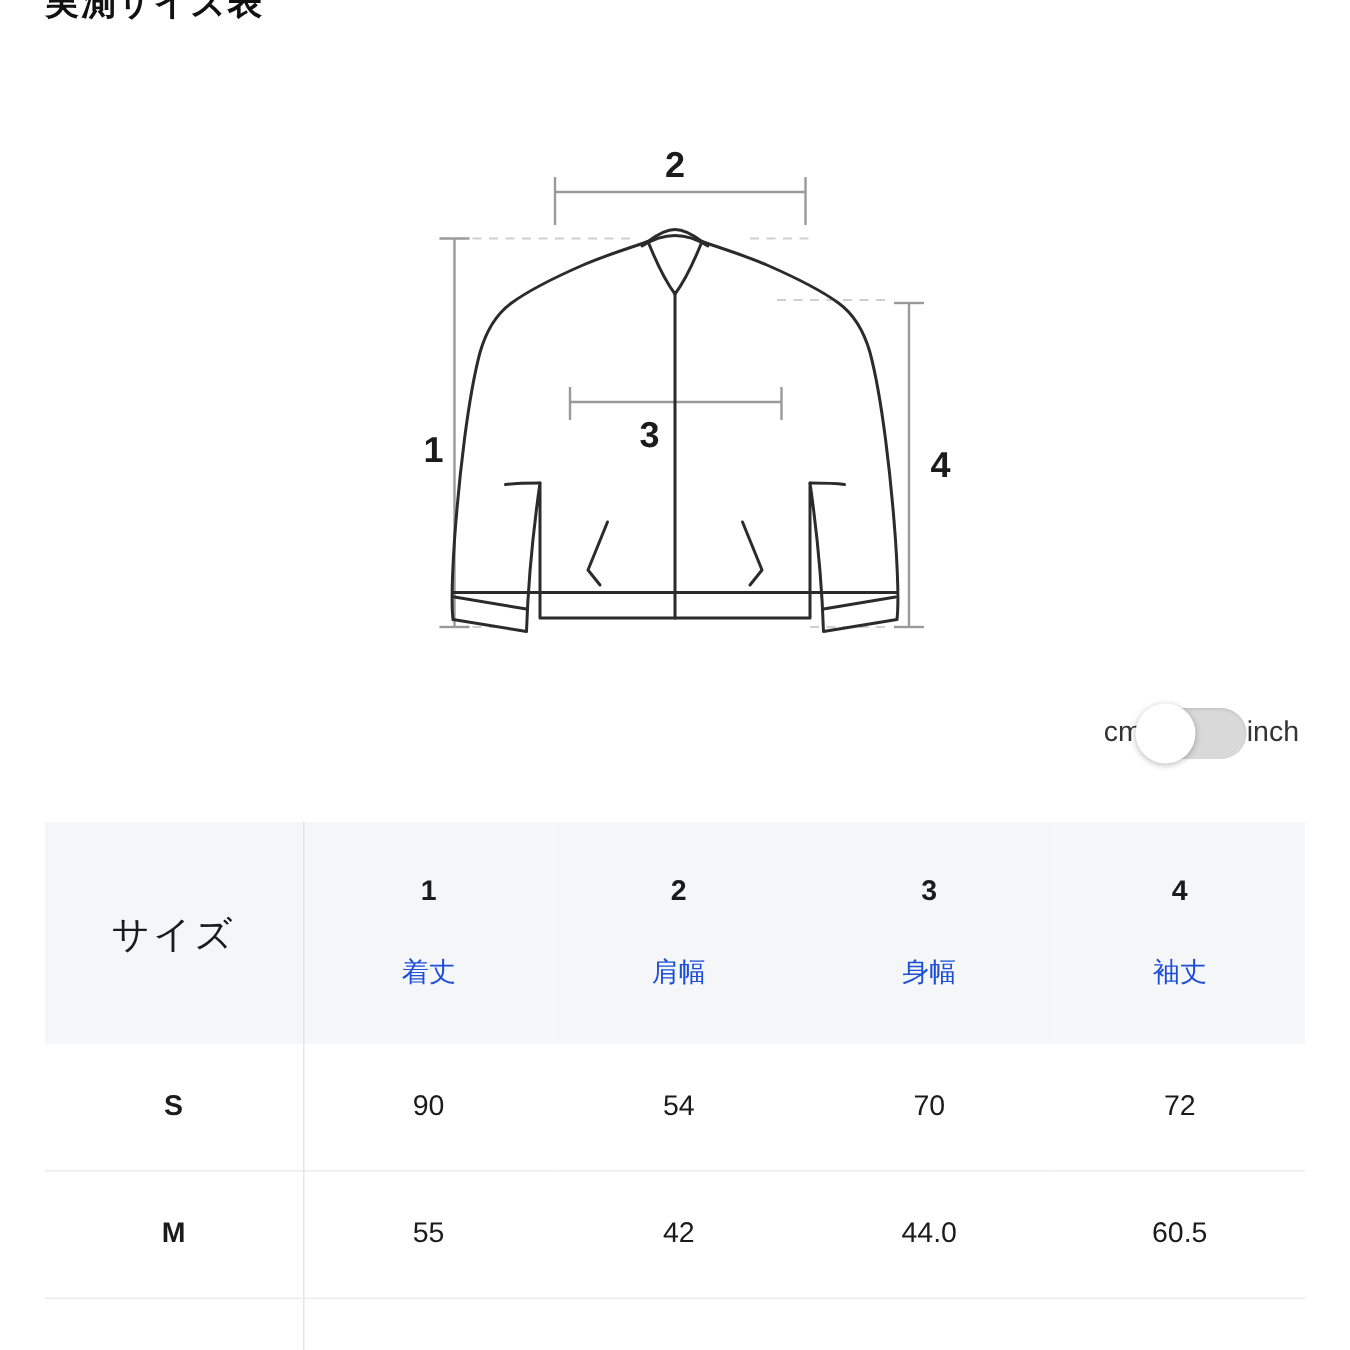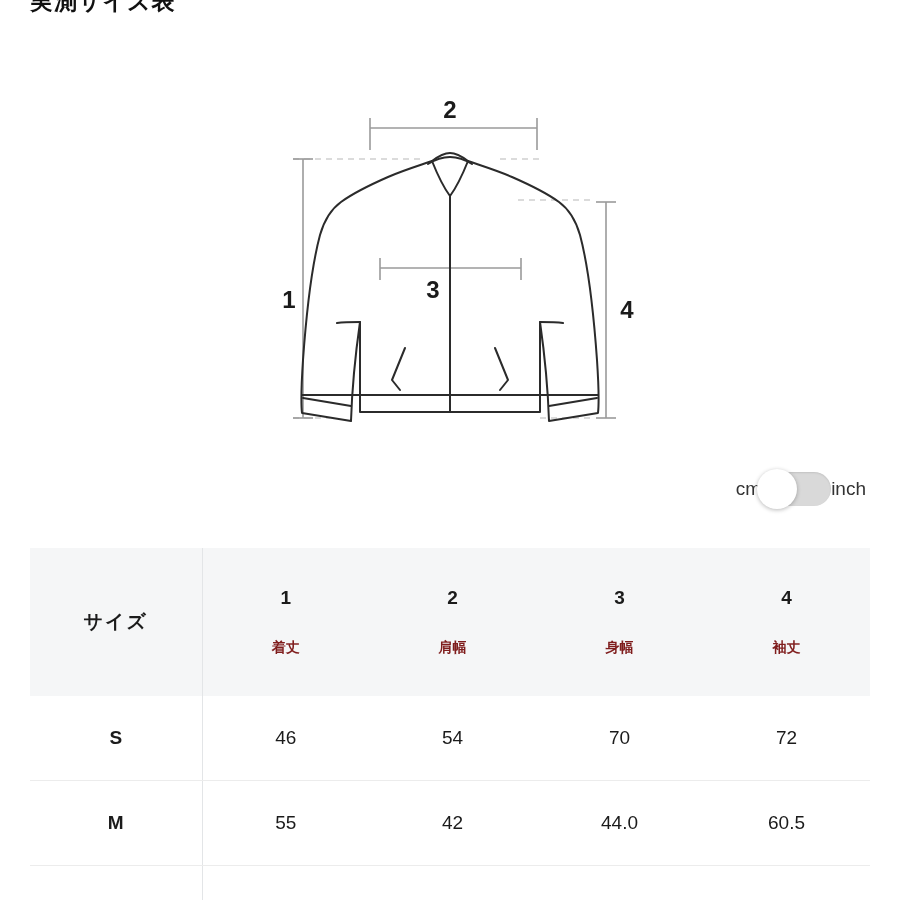--- a/index.html
+++ b/index.html
@@ -87,36 +87,36 @@
   .size-table col.c4 { width: 167px; }
 
   .size-table thead th {
     background: #f5f6f7;
     border: none;
     padding: 0;
     vertical-align: middle;
     height: 148px;
   }
   .size-table thead th.corner {
-    font-size: 19px;
-    font-weight: bold;
+    font-size: 25px;
+    font-weight: normal;
     letter-spacing: 2px;
     color: #1b1b1b;
     border-right: 1px solid #e3e5e7;
   }
   .hd-num {
     font-size: 19px;
     font-weight: bold;
     color: #1b1b1b;
     margin-bottom: 30px;
   }
   .hd-name {
-    font-size: 14px;
-    font-weight: bold;
-    color: #7f1d1d;
+    font-size: 18px;
+    font-weight: normal;
+    color: #1d4ed8;
   }
 
   .size-table tbody td {
     height: 82px;
     text-align: center;
     font-size: 19px;
     color: #1b1b1b;
     border-bottom: 1px solid #ececec;
     background: #ffffff;
   }
@@ -258,21 +258,21 @@
       </th>
       <th>
         <div class="hd-num">4</div>
         <div class="hd-name">袖丈</div>
       </th>
     </tr>
   </thead>
   <tbody>
     <tr>
       <td class="rowhead">S</td>
-      <td>46</td>
+      <td>90</td>
       <td>54</td>
       <td>70</td>
       <td>72</td>
     </tr>
     <tr>
       <td class="rowhead">M</td>
       <td>55</td>
       <td>42</td>
       <td>44.0</td>
       <td>60.5</td>

